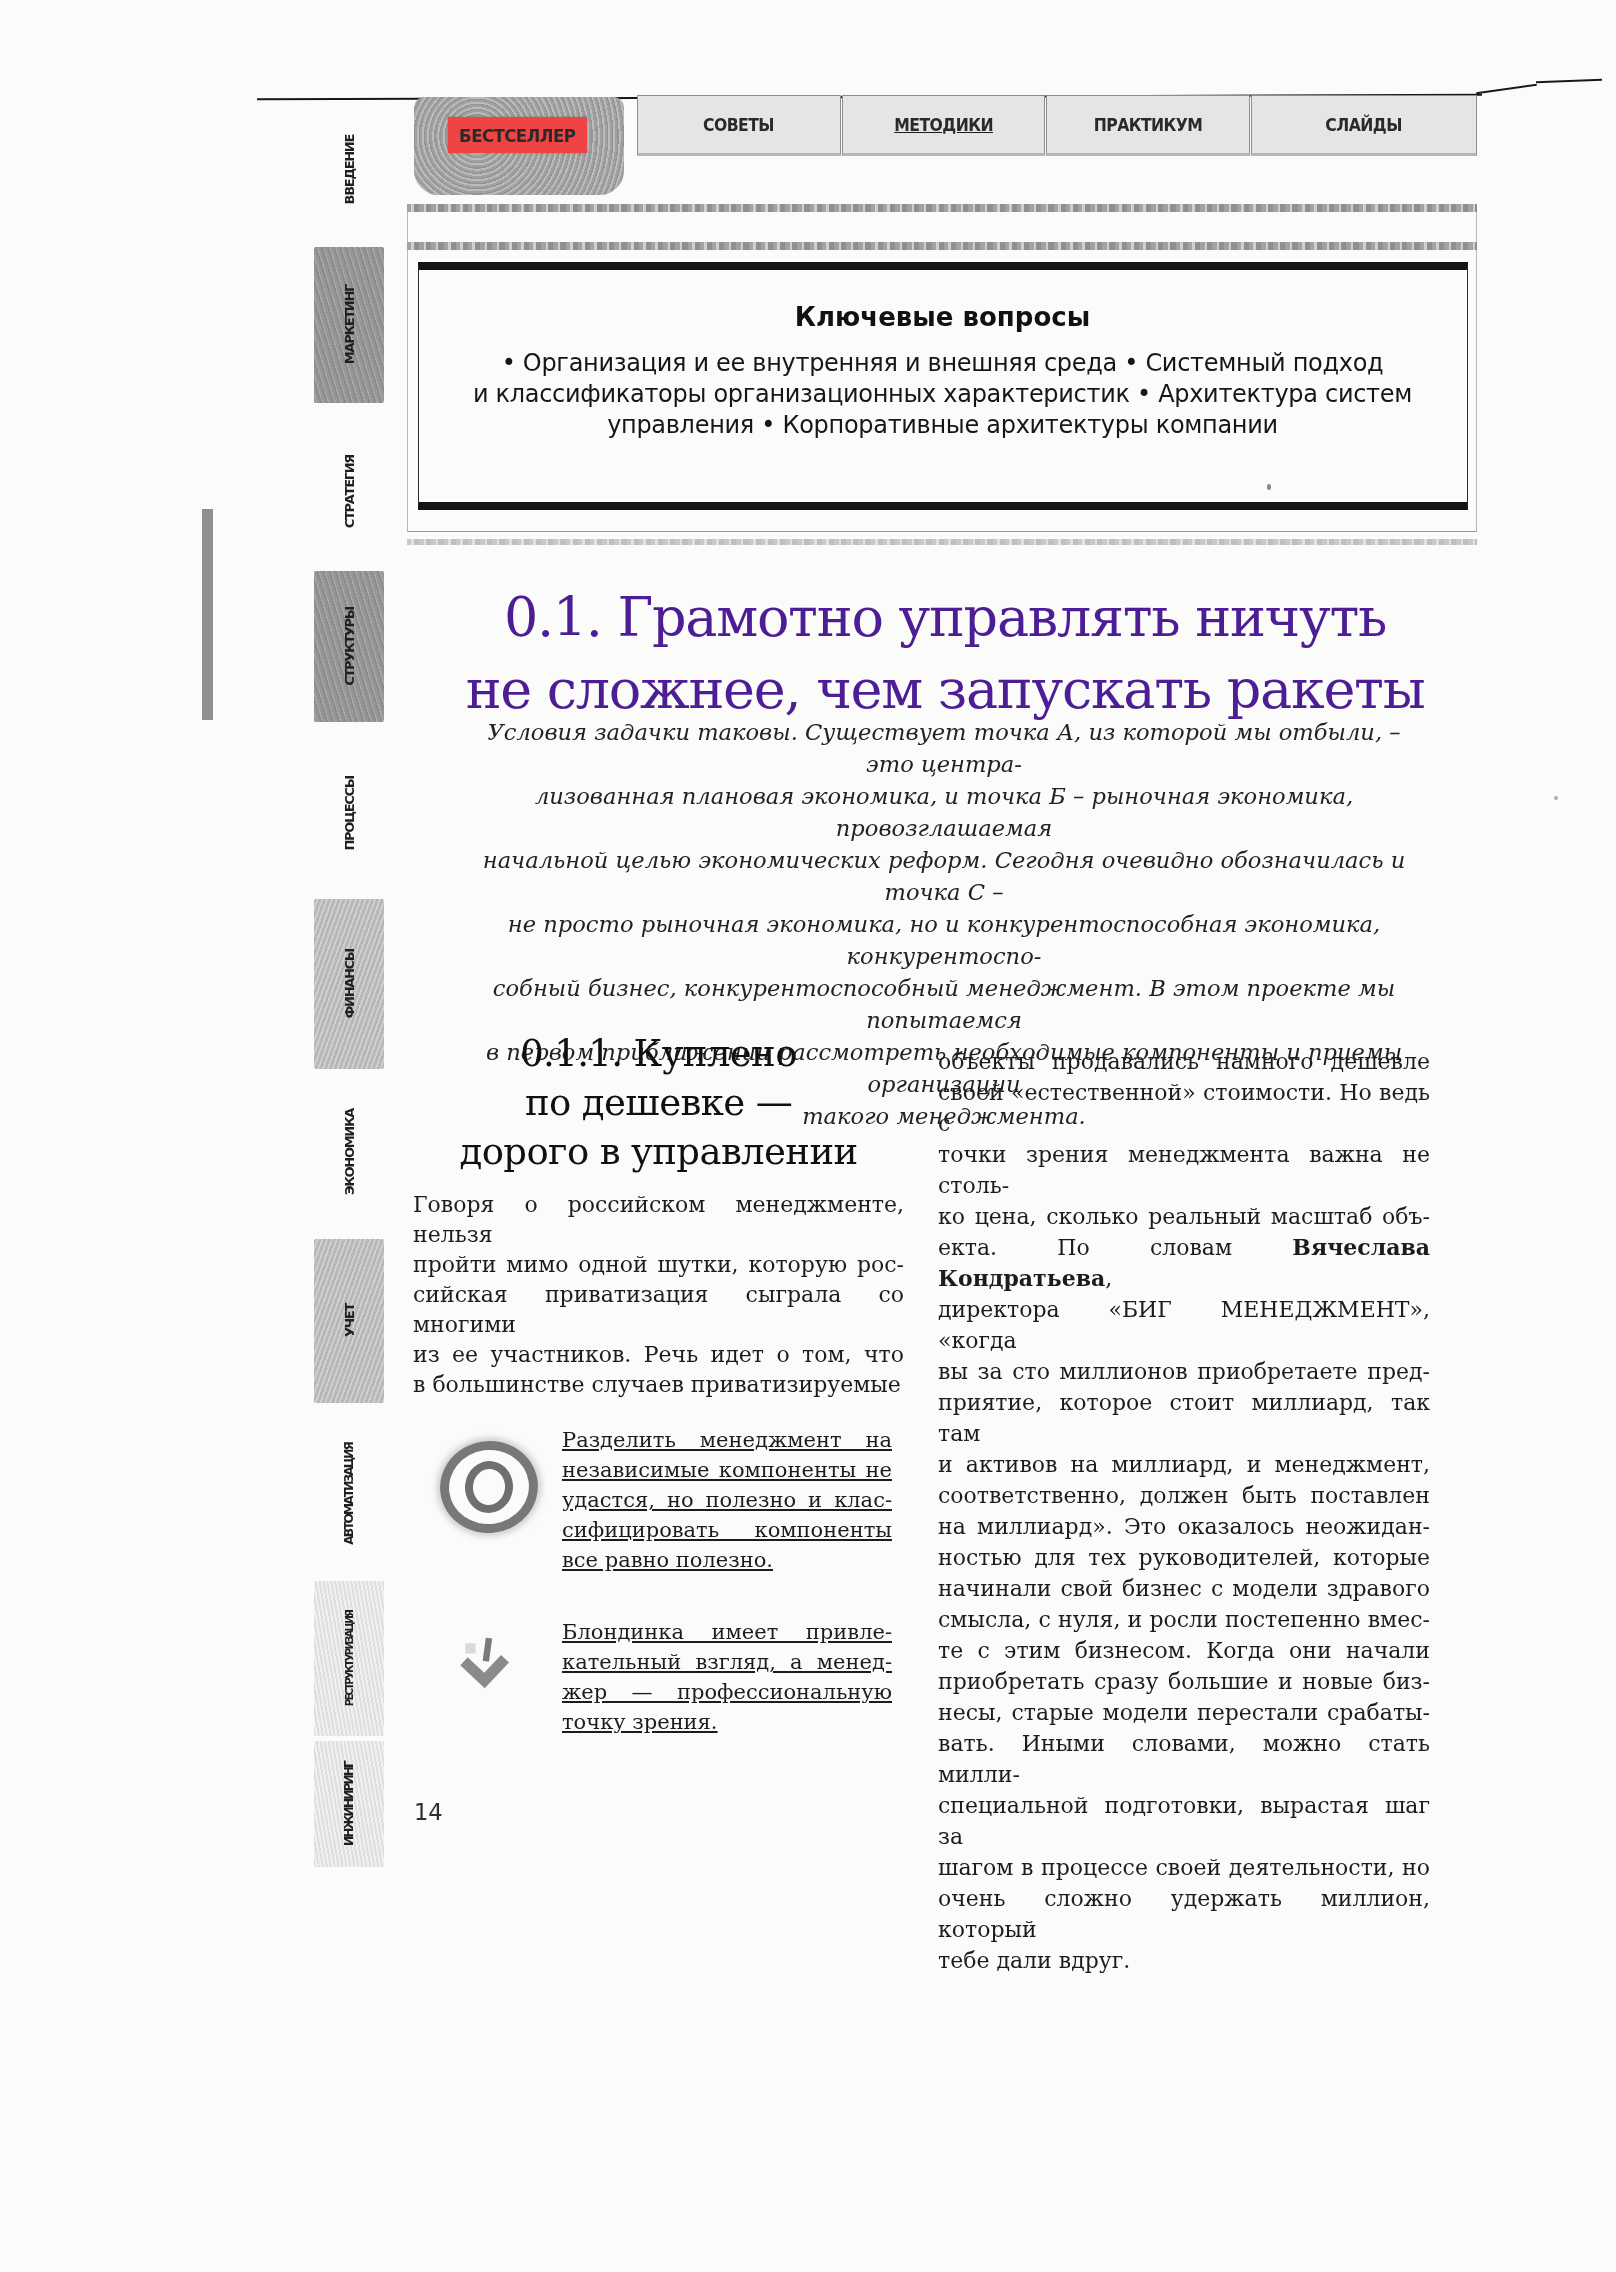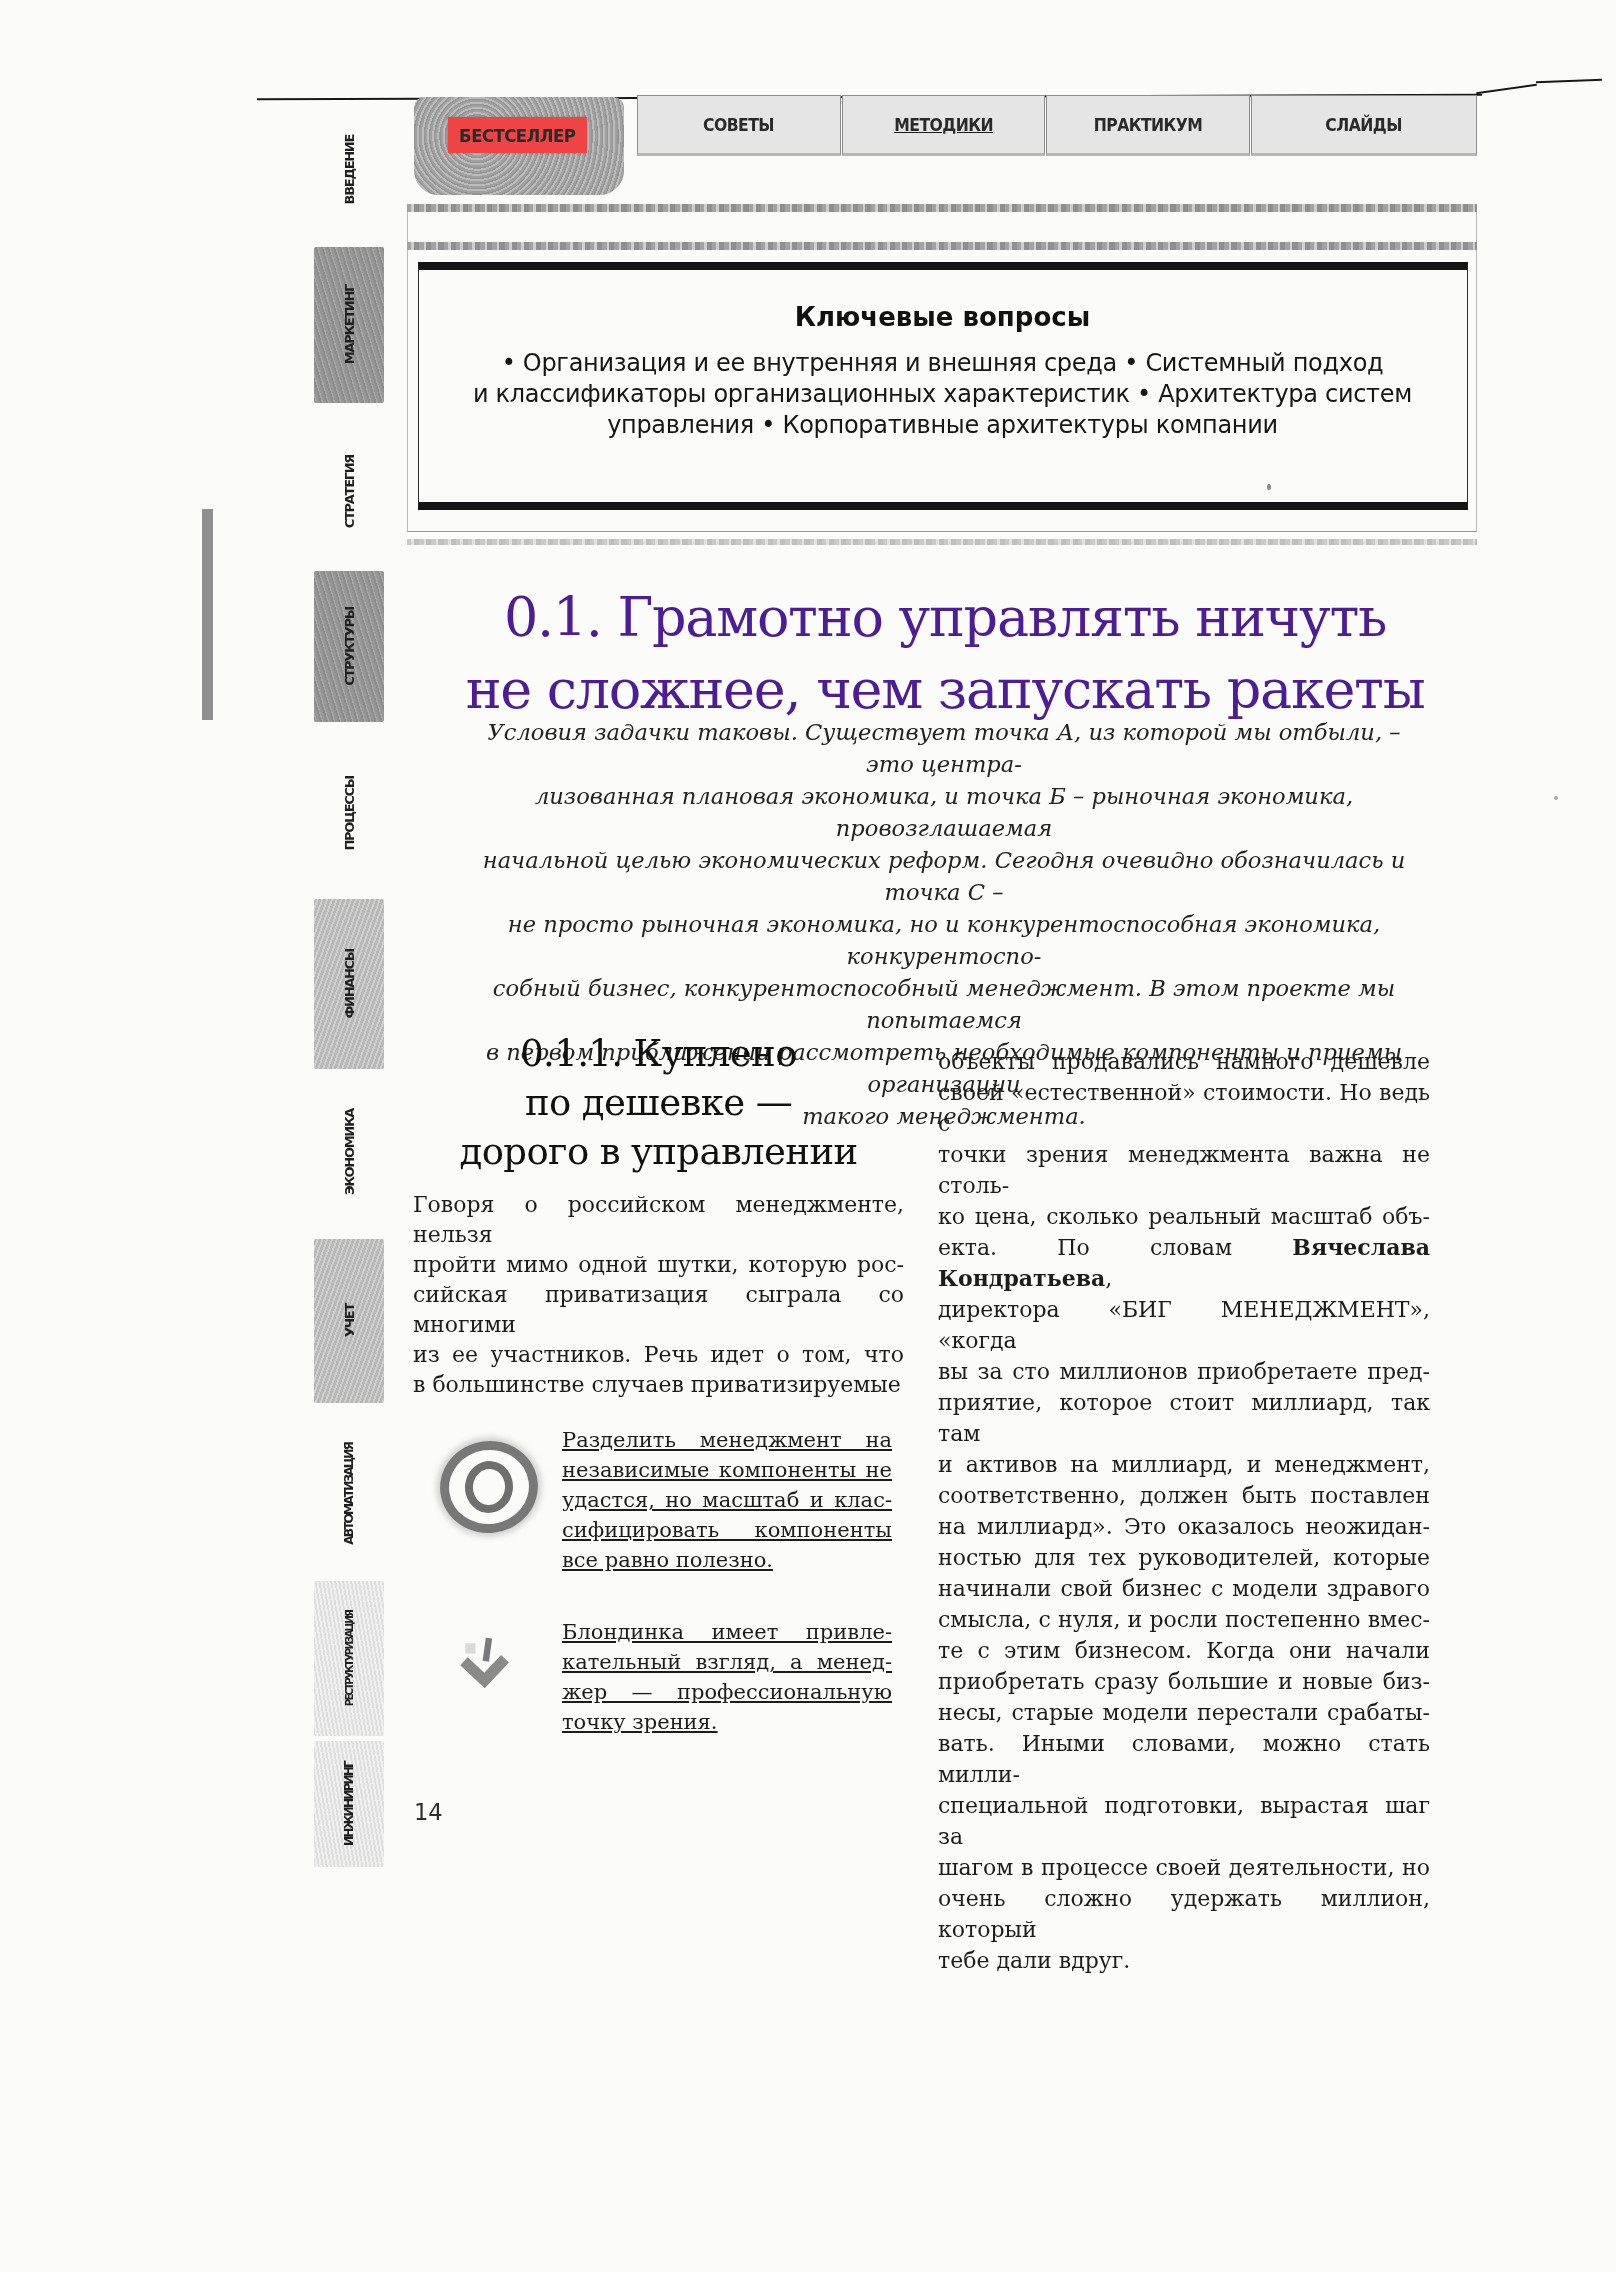--- a/index.html
+++ b/index.html
@@ -273,21 +273,21 @@
       <div class="ln">тебе дали вдруг.</div>
     </div>
 
   <div class="abs" id="bullseye">
     <div class="ring-outer"></div>
     <div class="ring-inner"></div>
   </div>
   <div class="abs justify co-text" id="callout-1-text">
       <div class="ln">Разделить менеджмент на</div>
       <div class="ln">независимые компоненты не</div>
-      <div class="ln">удастся, но масштаб и клас-</div>
+      <div class="ln">удастся, но полезно и клас-</div>
       <div class="ln">сифицировать компоненты</div>
       <div class="ln">все равно полезно.</div>
     </div>
 
   <div class="abs" id="arrow-down-wrap">
     <svg width="59" height="57" viewBox="0 0 92 88">
       <rect x="16" y="14" width="16" height="16" fill="#d9d9d9"></rect>
       <line x1="53" y1="6" x2="48" y2="42" stroke="#7a7a7a" stroke-width="10"></line>
       <path d="M14 42 L46 72 L78 38" fill="none" stroke="#8a8a8a" stroke-width="17"></path>
     </svg>

